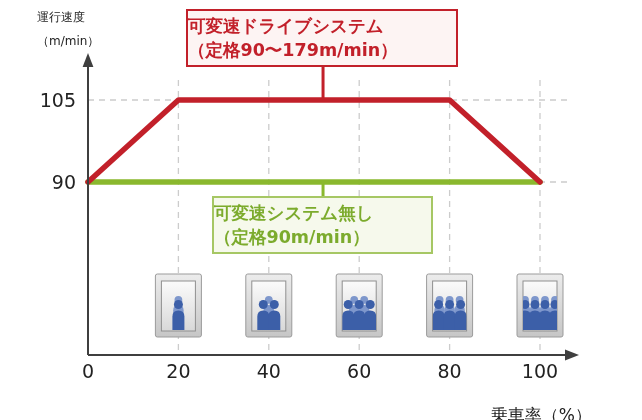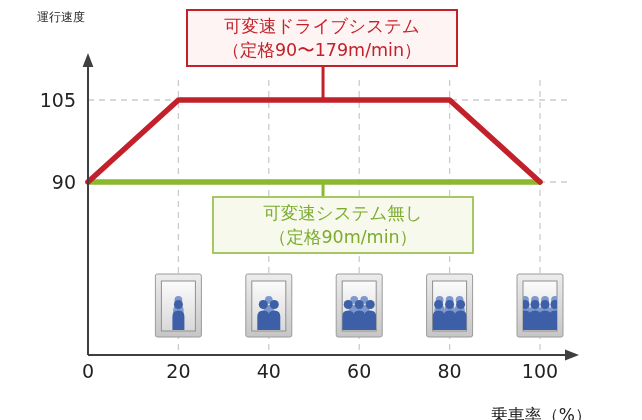--- a/index.html
+++ b/index.html
@@ -2,26 +2,26 @@
 <html><head>
 <meta charset="utf-8">
 <style>
   * { margin:0; padding:0; box-sizing:border-box; }
   html,body { background:#ffffff; font-family:"DejaVu Sans", sans-serif; }
   .stage { position:relative; width:642px; height:420px; background:#ffffff; overflow:hidden; }
   #chart-svg { position:absolute; left:0; top:0; }
   .ylab { position:absolute; left:37px; top:5px; font-size:12px; line-height:24px; color:#222; }
   .xlab { position:absolute; right:50px; top:385px; font-size:17px; color:#222;margin-top:19px; }
   .callout {
-    position:absolute; text-align:center; font-weight:normal;
+    position:absolute; text-align:left; font-weight:bold;
     font-size:17.5px; line-height:24px; padding:3px 0;
     border-style:solid; border-width:2.5px;
   }
   .callout.red   { left:186px; top:9px;   width:272px; }
-  .callout.green { left:212px; top:196px; width:262px; }
+  .callout.green { left:212px; top:196px; width:221px; }
 </style>
 </head>
 <body>
 
 <div class="stage">
 
   <svg id="chart-svg" width="642" height="420" viewBox="0 0 642 420">
       <defs>
         <linearGradient id="frameGrad" x1="0" y1="0" x2="0" y2="1">
           <stop offset="0" stop-color="#ececec"></stop>
@@ -157,20 +157,21 @@
         <text x="540" y="378">100</text>
       </g>
       <g fill="#222222" font-size="19" font-family="&quot;DejaVu Sans&quot;, sans-serif" text-anchor="end">
         <text x="76" y="188.5">90</text>
         <text x="76" y="106.5">105</text>
       </g>
     </svg>
 
   <div class="ylab">
     <div>運行速度</div>
+    <div>（m/min）</div>
   </div>
 
   <div class="xlab">乗車率（%）</div>
 
   <div class="callout red" style="border-color: rgb(194, 32, 42); color: rgb(194, 32, 42); background: rgb(253, 244, 243);">
     <div>可変速ドライブシステム</div>
     <div>（定格90〜179m/min）</div>
   </div>
 
   <div class="callout green" style="border-color: rgb(166, 199, 100); color: rgb(124, 171, 45); background: rgb(246, 249, 236);">

